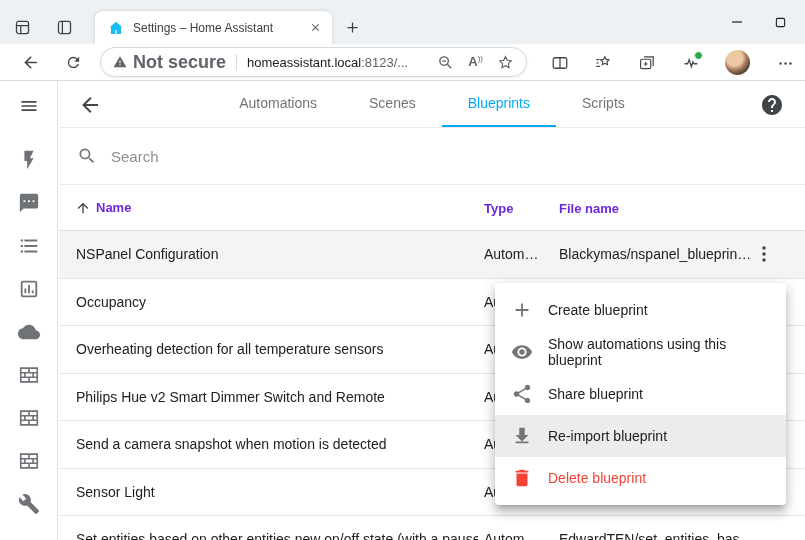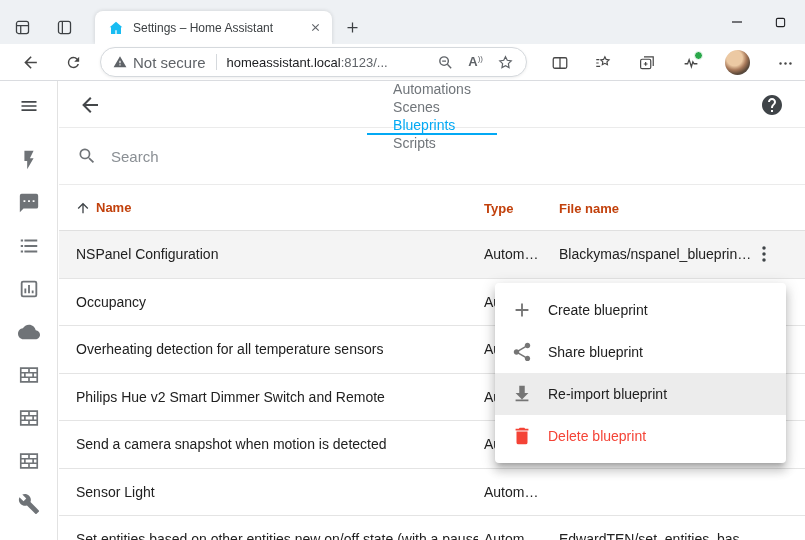--- a/index.html
+++ b/index.html
@@ -17,21 +17,21 @@
   .tab-title { flex:1; margin-left:9px; font-size:12px; color:#3c4043; white-space:nowrap; overflow:hidden; }
   .tab-close { width:18px; height:18px; display:flex; align-items:center; justify-content:center; color:#5f6368; border-radius:3px; }
   .win-btn { position:absolute; top:7px; width:32px; height:30px; display:flex; align-items:center; justify-content:center; color:#202124; }
 
   
   .toolbar { position:absolute; left:0; top:44px; width:805px; height:37px; background:#fff; border-bottom:1px solid #dadce0; }
   .nav-btn { position:absolute; top:4px; width:29px; height:29px; display:flex; align-items:center; justify-content:center; color:#474747; border-radius:50%; }
   .pill { position:absolute; left:100px; top:3px; width:427px; height:30px; background:#fff;
     border:1px solid #d5d9dd; border-radius:15px; display:flex; align-items:center;
     padding:0 12px 0 12px; box-shadow:0 1px 3px rgba(0,0,0,.07); }
-  .sec-chip { display:flex; align-items:center; gap:6px; color:#5f6368; font-size:15px; white-space:nowrap; }
+  .sec-chip { display:flex; align-items:center; gap:6px; color:#5f6368; font-size:18px; white-space:nowrap;font-weight:bold; }
   .pill-div { width:1px; height:16px; background:#d5d9dd; margin:0 10px; }
   .url { font-size:13px; white-space:nowrap; overflow:hidden; }
   .url .host { color:#202124; }
   .url .rest { color:#5f6368; }
   .pill-right { margin-left:auto; display:flex; align-items:center; gap:14px; color:#5f6368; }
   .pill-right button { color:#5f6368; display:flex; align-items:center; }
   .ra { font-size:13px; font-weight:bold; color:#5f6368; }
   .ra sup { font-size:8px; font-weight:normal; }
   .tr-btn { position:absolute; top:4px; width:30px; height:30px; display:flex; align-items:center; justify-content:center; color:#474747; }
   .avatar { position:absolute; left:725px; top:6px; width:25px; height:25px; border-radius:50%;
@@ -43,31 +43,31 @@
   .rail { position:absolute; left:0; top:0; width:58px; height:100%; border-right:1px solid #e2e2e2;
     display:flex; flex-direction:column; align-items:center; background:#fff; }
   .rail button { width:24px; height:24px; color:#6f7377; display:flex; align-items:center; justify-content:center; }
   .rail .menu-btn { margin:13px 0 30px; color:#44474a; }
   .rail .ric { margin-bottom:19px; }
   .main { position:absolute; left:59px; right:0; top:0; bottom:0; overflow:hidden; }
 
   .ha-header { position:relative; height:47px; border-bottom:1px solid #ebebeb; display:flex; align-items:center; justify-content:center; }
   .ha-back { position:absolute; left:19px; top:12px; width:24px; height:24px; color:#44474a; }
   .help-btn { position:absolute; right:21px; top:12px; width:24px; height:24px; color:#3f4448; }
-  .tabs { display:flex; height:100%;flex-direction:column; }
+  .tabs { display:flex; height:100%; }
   .ha-tab { padding:0 26px; display:flex; align-items:center; font-size:14px; color:#70757a;
     border-bottom:2px solid transparent; }
   .ha-tab.active { color:#03a9f4; border-bottom-color:#03a9f4; }
 
   .search-row { height:57px; border-bottom:1px solid #ebebeb; display:flex; align-items:center; padding-left:18px; gap:14px; }
   .search-row .sic { color:#6f7377; }
   .search-row input { border:none; outline:none; font-size:15px; color:#b91c1c; flex:1; background:transparent; }
   .search-row input::placeholder { color:#8a8f94; }
 
-  .thead { position:relative; height:46px; border-bottom:1px solid #e0e0e0; font-size:13px; font-weight:bold; color:#c2410c; }
+  .thead { position:relative; height:46px; border-bottom:1px solid #e0e0e0; font-size:13px; font-weight:bold; color:#6d28d9; }
   .thead .col { position:absolute; top:50%; transform:translateY(-50%); white-space:nowrap; }
   .c-name { left:16px; display:flex; align-items:center; gap:5px; }
   .c-type { left:425px; }
   .c-file { left:500px; }
 
   .row { position:relative; height:47.5px; border-bottom:1px solid #e4e4e4; font-size:14px; color:#212121; cursor:pointer; }
   .row.selected { background:#f4f4f4; }
   .cell { position:absolute; top:50%; transform:translateY(-50%); white-space:nowrap; }
   .cell.name { left:17px; max-width:402px; overflow:hidden; }
   .cell.type { left:425px; }
@@ -423,20 +423,28 @@
     <span class="mi">
       <svg width="22" height="22" viewBox="0 0 24 24" fill="currentColor">
           <path d="M19 13h-6v6h-2v-6H5v-2h6V5h2v6h6v2z"></path>
         </svg>
     </span>
     <span>Create blueprint</span>
   </div>
   <div class="ctx-item">
     <span class="mi">
       <svg width="22" height="22" viewBox="0 0 24 24" fill="currentColor">
+          <path d="M12 9a3 3 0 0 0-3 3 3 3 0 0 0 3 3 3 3 0 0 0 3-3 3 3 0 0 0-3-3m0 8a5 5 0 0 1-5-5 5 5 0 0 1 5-5 5 5 0 0 1 5 5 5 5 0 0 1-5 5m0-12.5C7 4.5 2.73 7.61 1 12c1.73 4.39 6 7.5 11 7.5s9.27-3.11 11-7.5c-1.73-4.39-6-7.5-11-7.5z"></path>
+        </svg>
+    </span>
+    <span>Show automations using this blueprint</span>
+  </div>
+  <div class="ctx-item">
+    <span class="mi">
+      <svg width="22" height="22" viewBox="0 0 24 24" fill="currentColor">
           <path d="M18 16.08c-.76 0-1.44.3-1.96.77L8.91 12.7c.05-.23.09-.46.09-.7s-.04-.47-.09-.7l7.05-4.11c.54.5 1.25.81 2.04.81 1.66 0 3-1.34 3-3s-1.34-3-3-3-3 1.34-3 3c0 .24.04.47.09.7L8.04 9.81C7.5 9.31 6.79 9 6 9c-1.66 0-3 1.34-3 3s1.34 3 3 3c.79 0 1.5-.31 2.04-.81l7.12 4.16c-.05.21-.08.43-.08.65 0 1.61 1.31 2.92 2.92 2.92 1.61 0 2.92-1.31 2.92-2.92s-1.31-2.92-2.92-2.92z"></path>
         </svg>
     </span>
     <span>Share blueprint</span>
   </div>
   <div class="ctx-item hl">
     <span class="mi">
       <svg width="22" height="22" viewBox="0 0 24 24" fill="currentColor">
           <path d="M5 20h14v-2H5v2zm14-9h-4V3H9v8H5l7 7 7-7z"></path>
         </svg>

